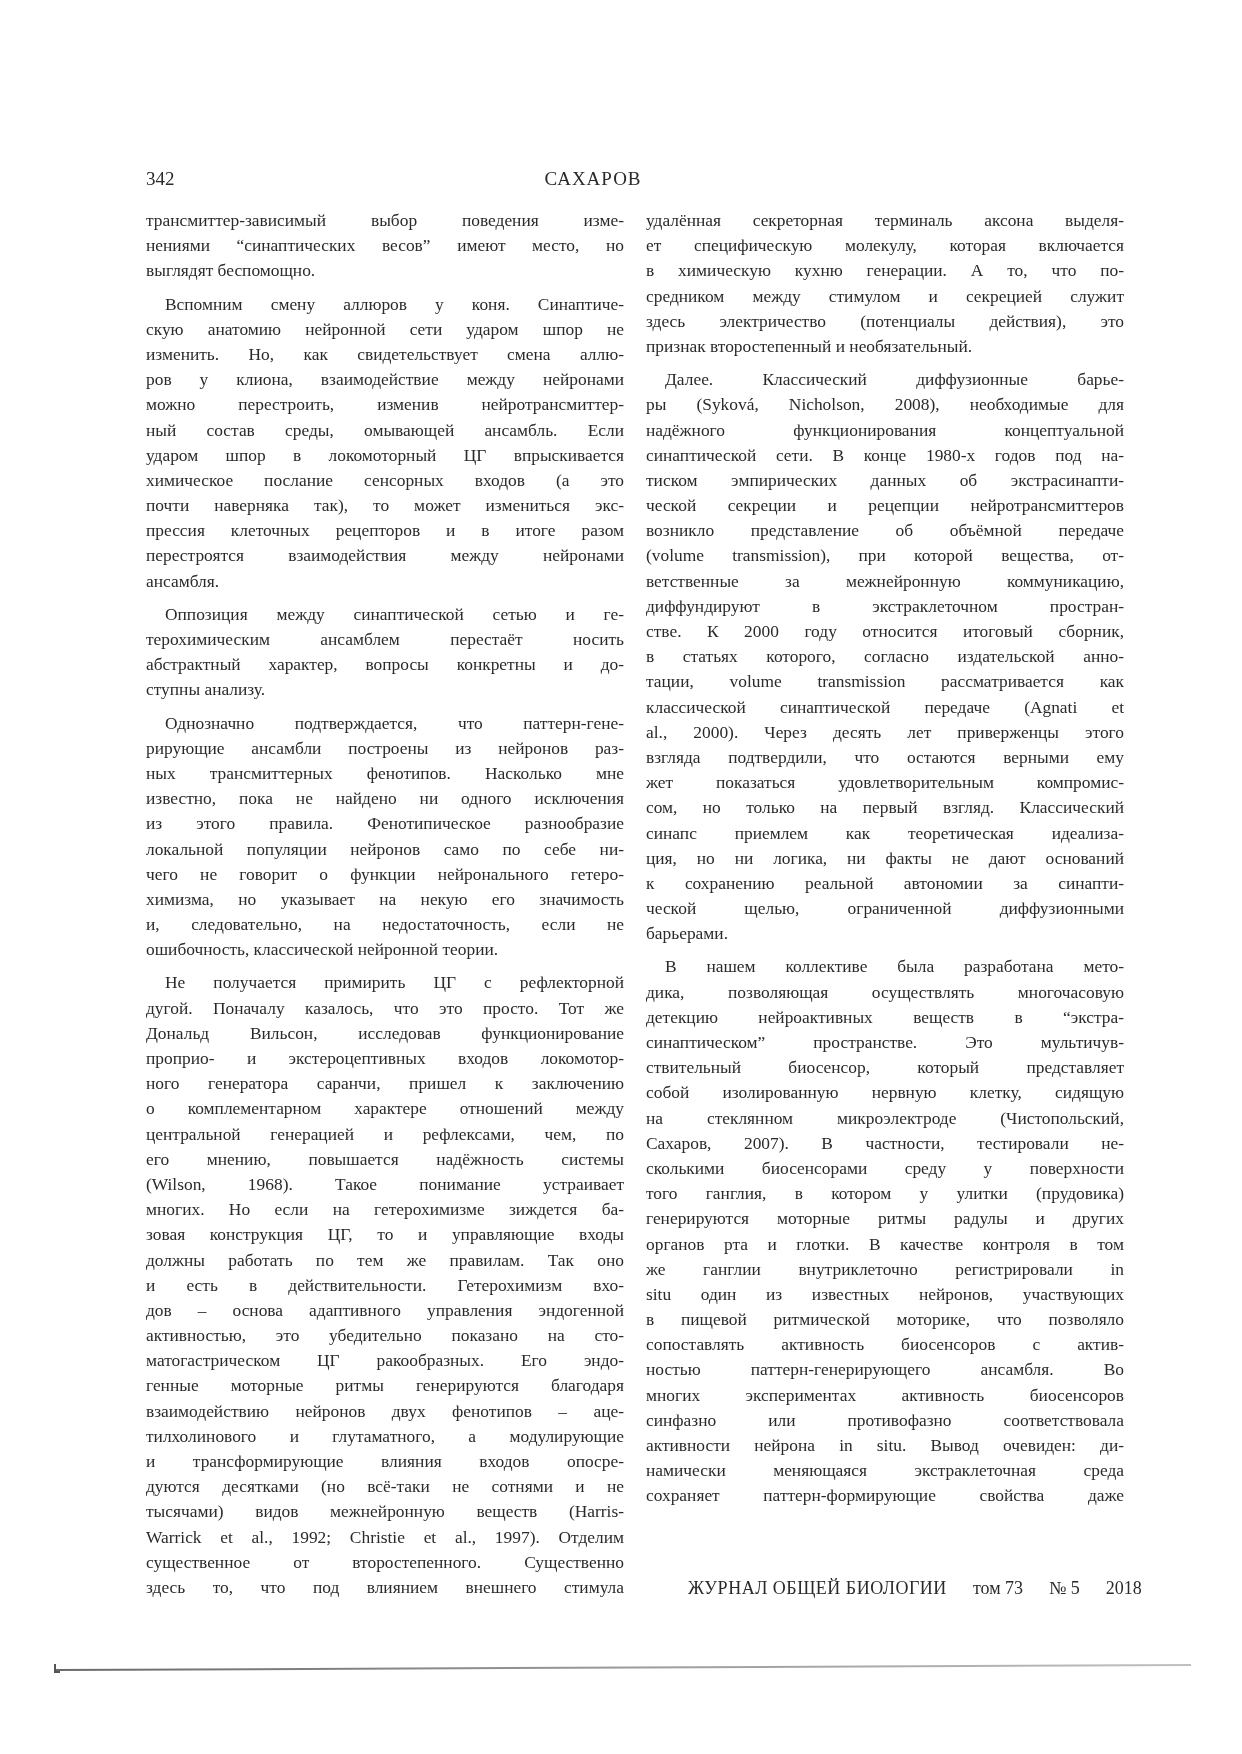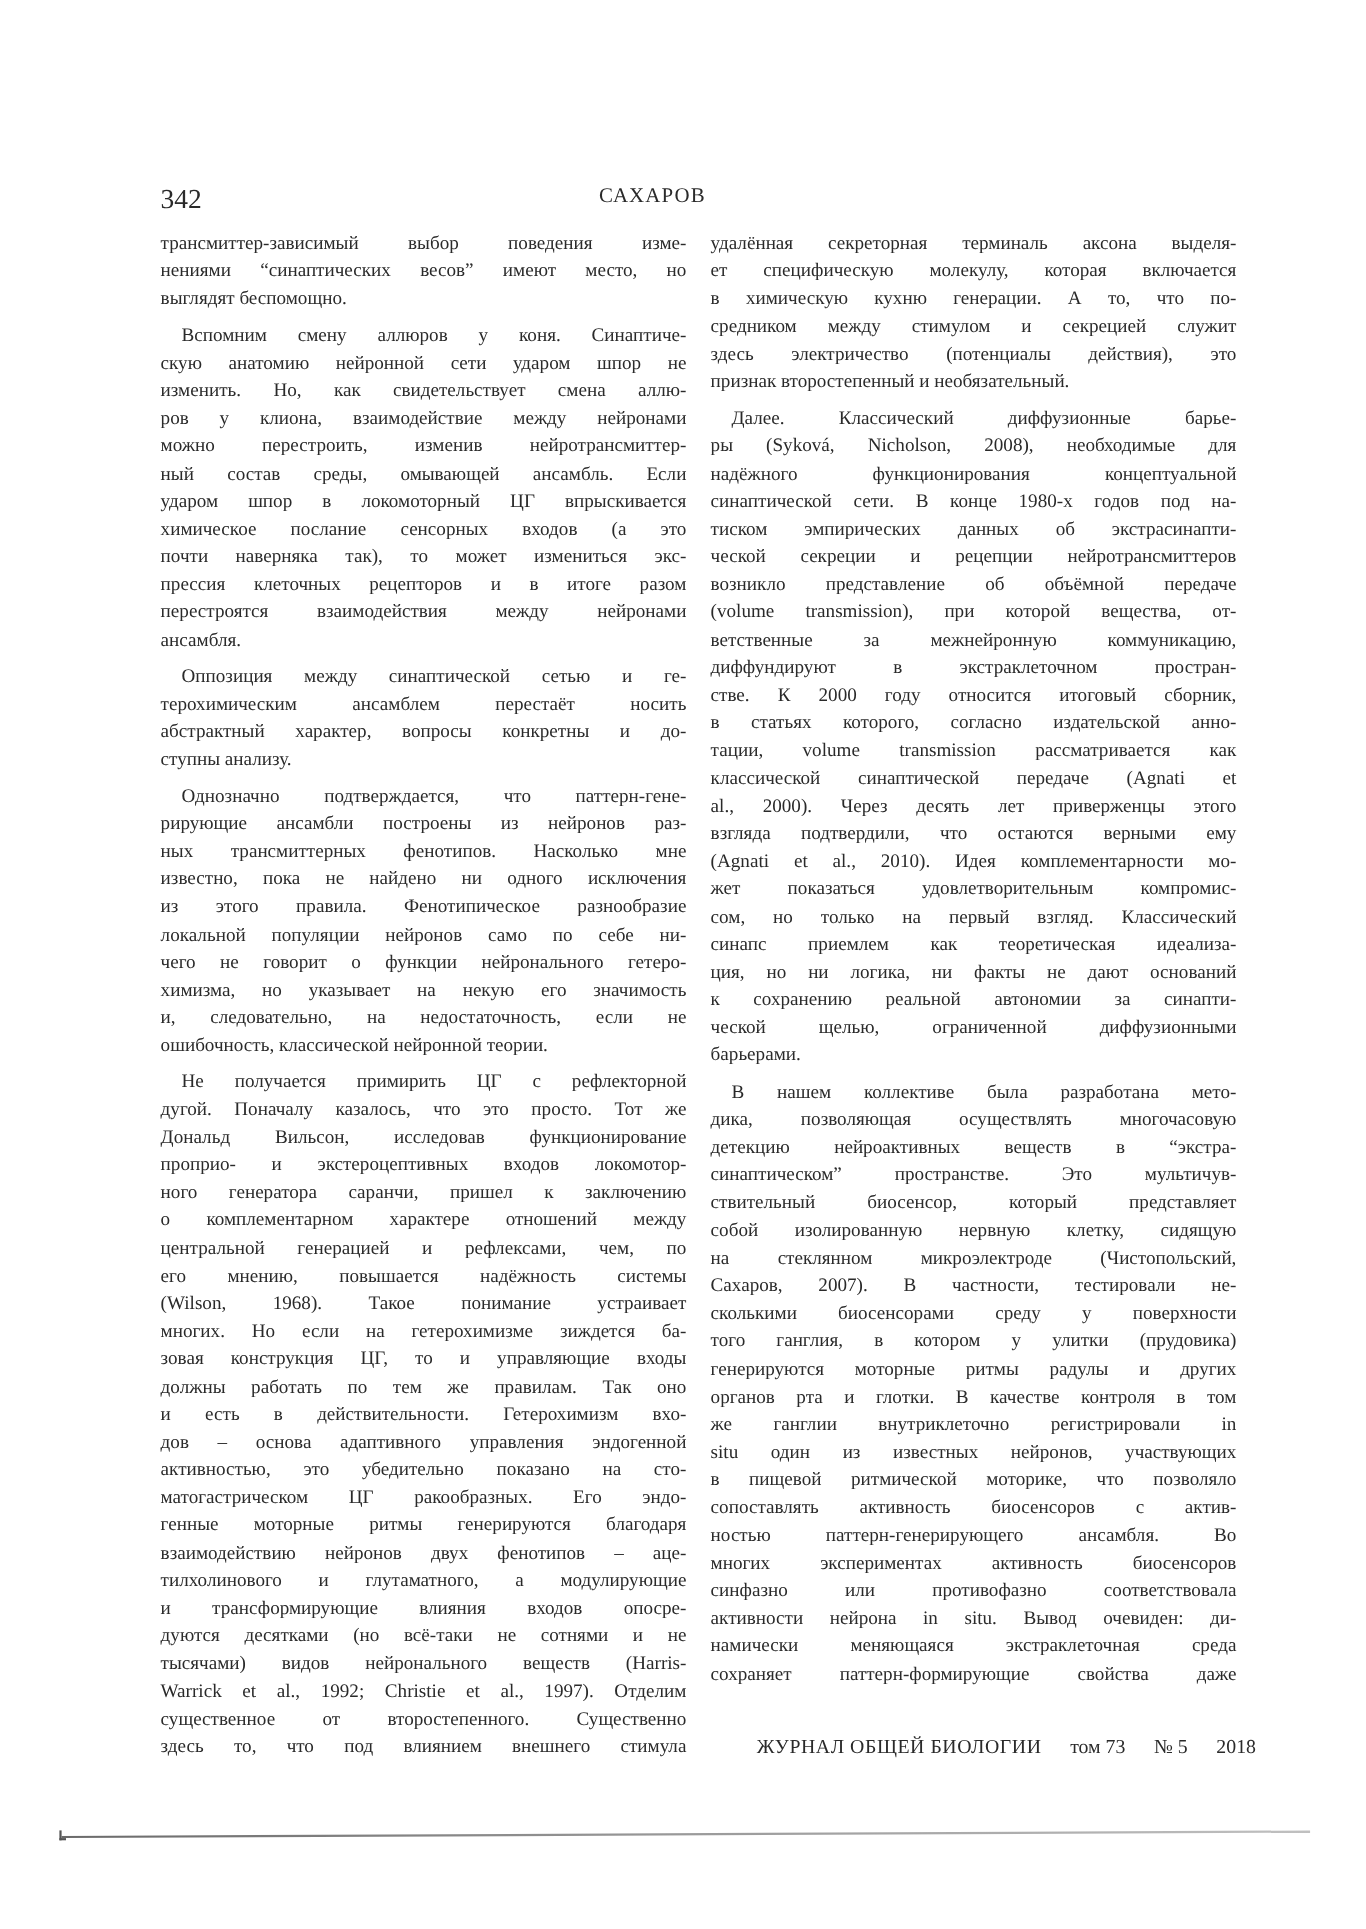--- a/index.html
+++ b/index.html
@@ -1,20 +1,20 @@
 <!DOCTYPE html>
 <html><head>
 <meta charset="utf-8">
 <style>
   html, body { margin: 0; padding: 0; }
   body {
     width: 1242px; height: 1754px; background: #ffffff; position: relative; overflow: hidden;
     font-family: "Liberation Serif", "DejaVu Serif", serif; color: #2a2a2a;
   }
-  .page-number { position: absolute; left: 146px; top: 168px; font-size: 25px; }
+  .page-number { position: absolute; left: 146px; top: 168px; font-size: 19px; }
   .running-head { position: absolute; left: 0; width: 1146px; top: 168px; text-align: center; font-size: 19px; letter-spacing: 1px; padding-left: 40px; box-sizing: border-box; }
   .col { position: absolute; top: 208px; width: 478px; font-size: 17.4px; line-height: 25.2px; text-align: justify; }
   .col-left { left: 146px; }
   .col-right { left: 646px; }
   .line { display: block; white-space: nowrap; text-align: justify; text-align-last: justify; height: 25.2px; }
   .line.last { text-align-last: left; }
   .para { margin-bottom: 8px; }
   .line.indent { padding-left: 19px; }
   .footer { position: absolute; left: 688px; top: 1578px; font-size: 18px; display: flex; gap: 26px; white-space: nowrap; }
   .footer .journal { letter-spacing: 0.5px; }
@@ -80,21 +80,21 @@
       <span class="line">должны работать по тем же правилам. Так оно</span>
       <span class="line">и есть в действительности. Гетерохимизм вхо-</span>
       <span class="line">дов – основа адаптивного управления эндогенной</span>
       <span class="line">активностью, это убедительно показано на сто-</span>
       <span class="line">матогастрическом ЦГ ракообразных. Его эндо-</span>
       <span class="line">генные моторные ритмы генерируются благодаря</span>
       <span class="line">взаимодействию нейронов двух фенотипов – аце-</span>
       <span class="line">тилхолинового и глутаматного, а модулирующие</span>
       <span class="line">и трансформирующие влияния входов опосре-</span>
       <span class="line">дуются десятками (но всё-таки не сотнями и не</span>
-      <span class="line">тысячами) видов нейронального веществ (Harris-</span>
+      <span class="line">тысячами) видов межнейронную веществ (Harris-</span>
       <span class="line">Warrick et al., 1992; Christie et al., 1997). Отделим</span>
       <span class="line">существенное от второстепенного. Существенно</span>
       <span class="line">здесь то, что под влиянием внешнего стимула</span>
     </div>
   </div>
 <div class="col col-right" id="col-right">
     <div class="para">
       <span class="line">удалённая секреторная терминаль аксона выделя-</span>
       <span class="line">ет специфическую молекулу, которая включается</span>
       <span class="line">в химическую кухню генерации. А то, что по-</span>
@@ -112,21 +112,20 @@
       <span class="line">возникло представление об объёмной передаче</span>
       <span class="line">(volume transmission), при которой вещества, от-</span>
       <span class="line">ветственные за межнейронную коммуникацию,</span>
       <span class="line">диффундируют в экстраклеточном простран-</span>
       <span class="line">стве. К 2000 году относится итоговый сборник,</span>
       <span class="line">в статьях которого, согласно издательской анно-</span>
       <span class="line">тации, volume transmission рассматривается как</span>
       <span class="line">классической синаптической передаче (Agnati et</span>
       <span class="line">al., 2000). Через десять лет приверженцы этого</span>
       <span class="line">взгляда подтвердили, что остаются верными ему</span>
-      <span class="line">(Agnati et al., 2010). Идея комплементарности мо-</span>
       <span class="line">жет показаться удовлетворительным компромис-</span>
       <span class="line">сом, но только на первый взгляд. Классический</span>
       <span class="line">синапс приемлем как теоретическая идеализа-</span>
       <span class="line">ция, но ни логика, ни факты не дают оснований</span>
       <span class="line">к сохранению реальной автономии за синапти-</span>
       <span class="line">ческой щелью, ограниченной диффузионными</span>
       <span class="line last">барьерами.</span>
     </div>
     <div class="para">
       <span class="line indent">В нашем коллективе была разработана мето-</span>

